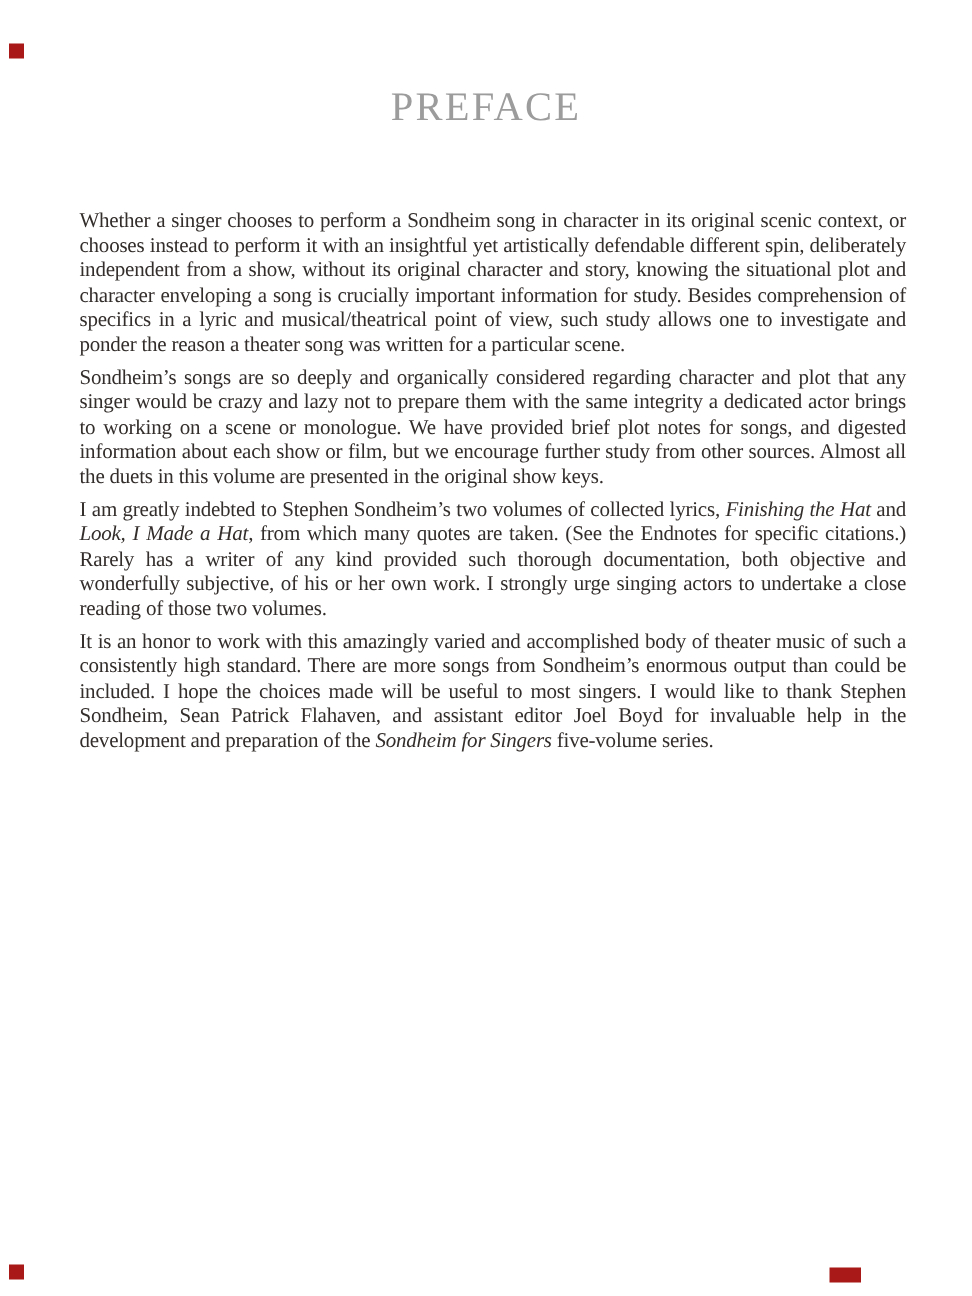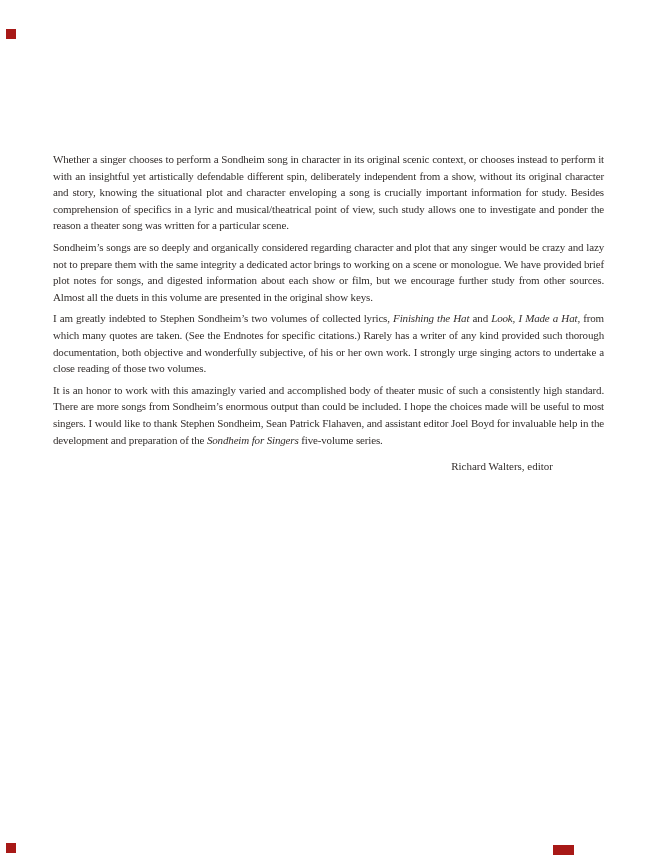--- a/index.html
+++ b/index.html
@@ -31,24 +31,24 @@
     margin:0;
     text-align:center;
     font-family:"Liberation Serif", serif;
     font-weight:normal;
     font-size:27px;
     letter-spacing:1.5px;
     color:var(--title-color);
   }
   .body-block{
     position:absolute;
-    left:53px;top:151px;
+    left:53px;top:140px;
     width:551px;
     color:var(--body-color);
-    font-size:11px;
+    font-size:14px;
     letter-spacing:-0.15px;
     line-height:16.6px;
     text-align:justify;
   }
   .body-block p{
     margin:0 0 5px 0;
   }
   .body-block p:last-of-type{margin-bottom:0;}
   .signature{
     margin-top:10px;
@@ -59,23 +59,23 @@
   i{}
 </style>
 </head>
 <body>
 
 <main>
   <div class="reg-mark reg-top-left"></div>
   <div class="reg-mark reg-bottom-left"></div>
   <div class="reg-mark reg-bottom-center"></div>
 
+  <h1>PREFACE</h1>
 
   <section class="body-block">
     <div>
         <p><span>Whether a singer chooses to perform a Sondheim song in character in its original scenic context, or chooses instead to perform it with an insightful yet artistically defendable different spin, deliberately independent from a show, without its original character and story, knowing the situational plot and character enveloping a song is crucially important information for study. Besides comprehension of specifics in a lyric and musical/theatrical point of view, such study allows one to investigate and ponder the reason a theater song was written for a particular scene.</span></p>
         <p><span>Sondheim’s songs are so deeply and organically considered regarding character and plot that any singer would be crazy and lazy not to prepare them with the same integrity a dedicated actor brings to working on a scene or monologue. We have provided brief plot notes for songs, and digested information about each show or film, but we encourage further study from other sources. Almost all the duets in this volume are presented in the original show keys.</span></p>
         <p><span>I am greatly indebted to Stephen Sondheim’s two volumes of collected lyrics, </span><i>Finishing the Hat</i><span> and </span><i>Look, I Made a Hat</i><span>, from which many quotes are taken. (See the Endnotes for specific citations.) Rarely has a writer of any kind provided such thorough documentation, both objective and wonderfully subjective, of his or her own work. I strongly urge singing actors to undertake a close reading of those two volumes.</span></p>
         <p><span>It is an honor to work with this amazingly varied and accomplished body of theater music of such a consistently high standard. There are more songs from Sondheim’s enormous output than could be included. I hope the choices made will be useful to most singers. I would like to thank Stephen Sondheim, Sean Patrick Flahaven, and assistant editor Joel Boyd for invaluable help in the development and preparation of the </span><i>Sondheim for Singers</i><span> five-volume series.</span></p>
       </div>
-    <div class="signature">Richard Walters, editor</div>
   </section>
 </main>
 
 </body></html>

